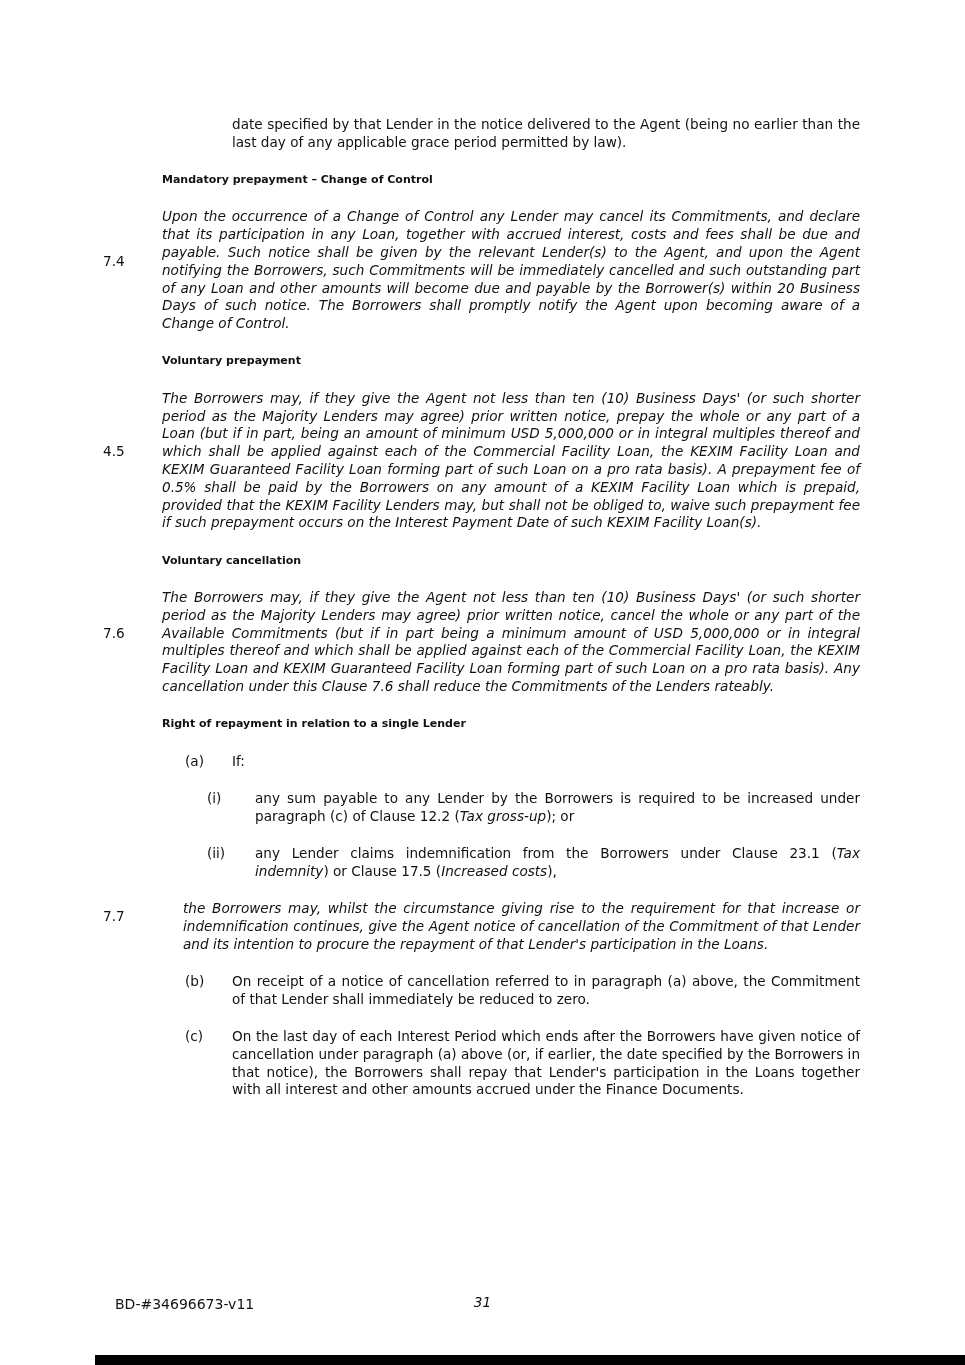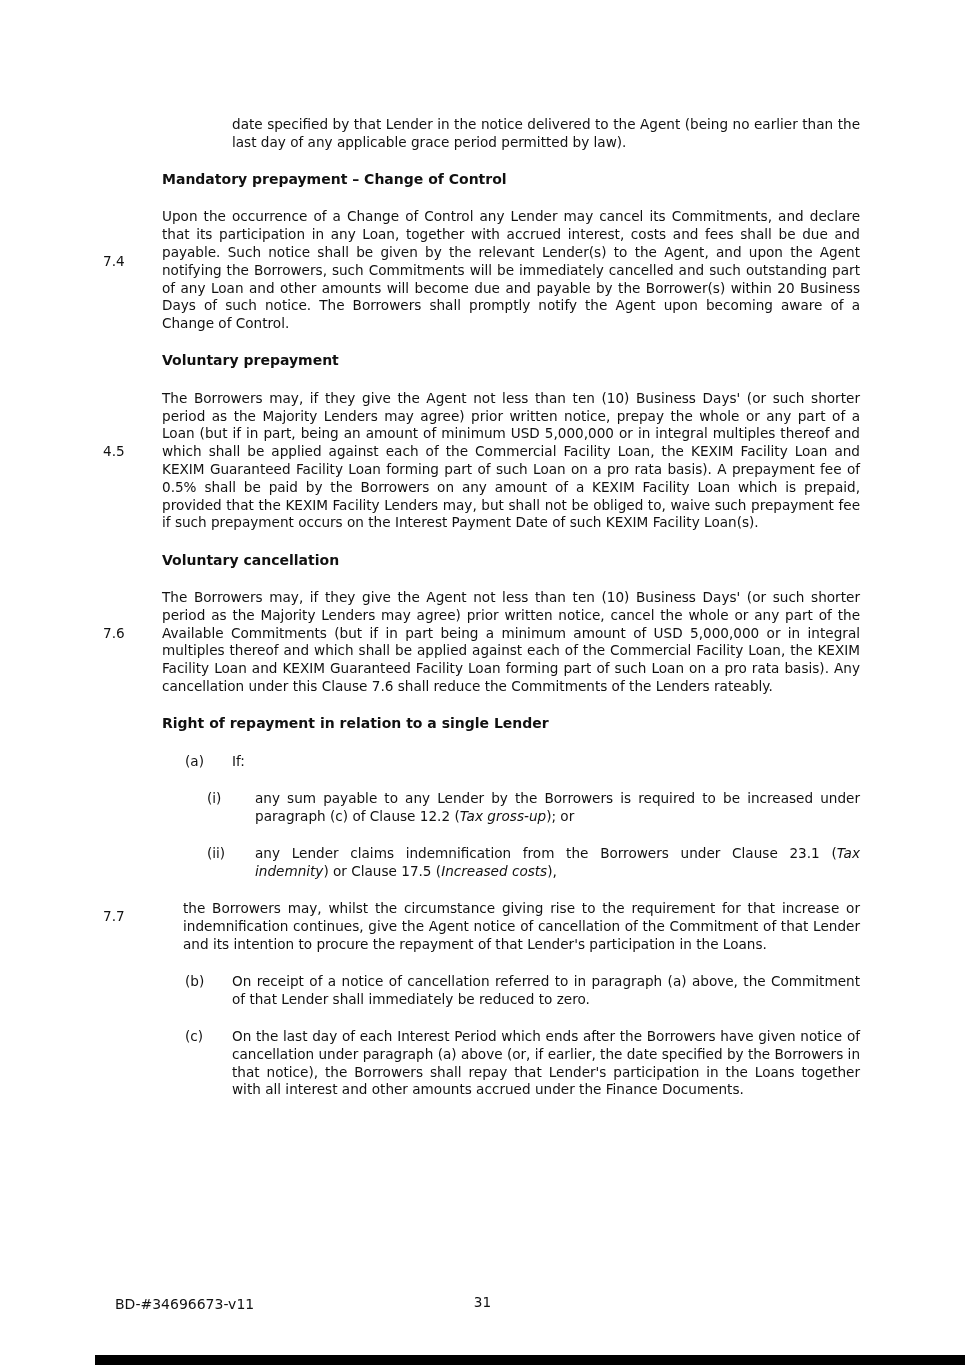--- a/index.html
+++ b/index.html
@@ -23,28 +23,29 @@
   }
   .cont-para {
     margin-left: 129px;
     margin-bottom: 19.5px;
     text-align: justify;
   }
   .clause { display: flex; align-items: center; }
   .cnum { width: 59px; flex: none; }
   .cbody { flex: 1; min-width: 0; }
   .ctitle {
-    font-size: 14px;
+    font-size: 11px;
     font-weight: bold;
     margin-bottom: 19.5px;
     line-height: 17.8px;
   }
   .cpara {
     text-align: justify;
     margin-bottom: 19.5px;
+    font-style: italic;
   }
   .item {
     display: flex;
     margin-bottom: 19.5px;
   }
   .level-a { padding-left: 23px; }
   .level-a .marker { width: 47px; flex: none; }
   .level-i { padding-left: 45px; }
   .level-i .marker { width: 48px; flex: none; }
   .itext { flex: 1; min-width: 0; text-align: justify; }
@@ -56,20 +57,21 @@
     font-size: 14px;
     line-height: 14px;
   }
   .footer-page {
     position: absolute;
     left: 0;
     right: 0;
     top: 1294px;
     text-align: center;
     font-size: 13.6px;
+    font-style: italic;
   }
   .black-bar {
     position: absolute;
     left: 95px;
     right: 0;
     bottom: 0;
     height: 10px;
     background: #000000;
   }
   i { }

